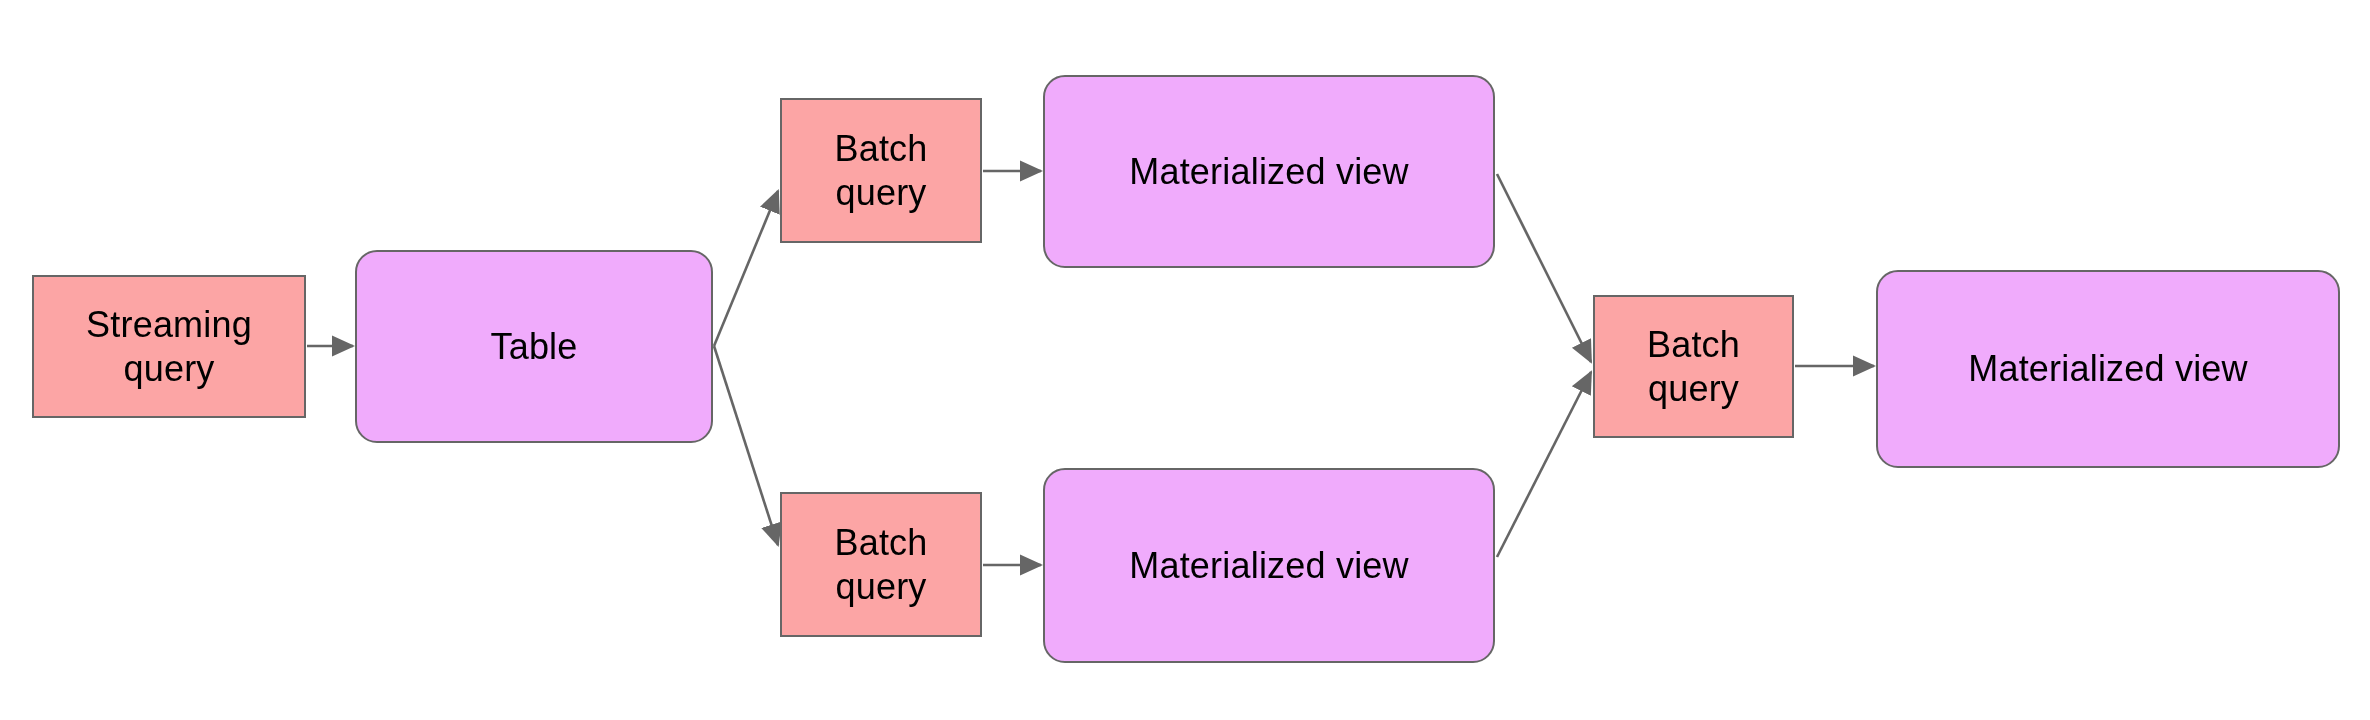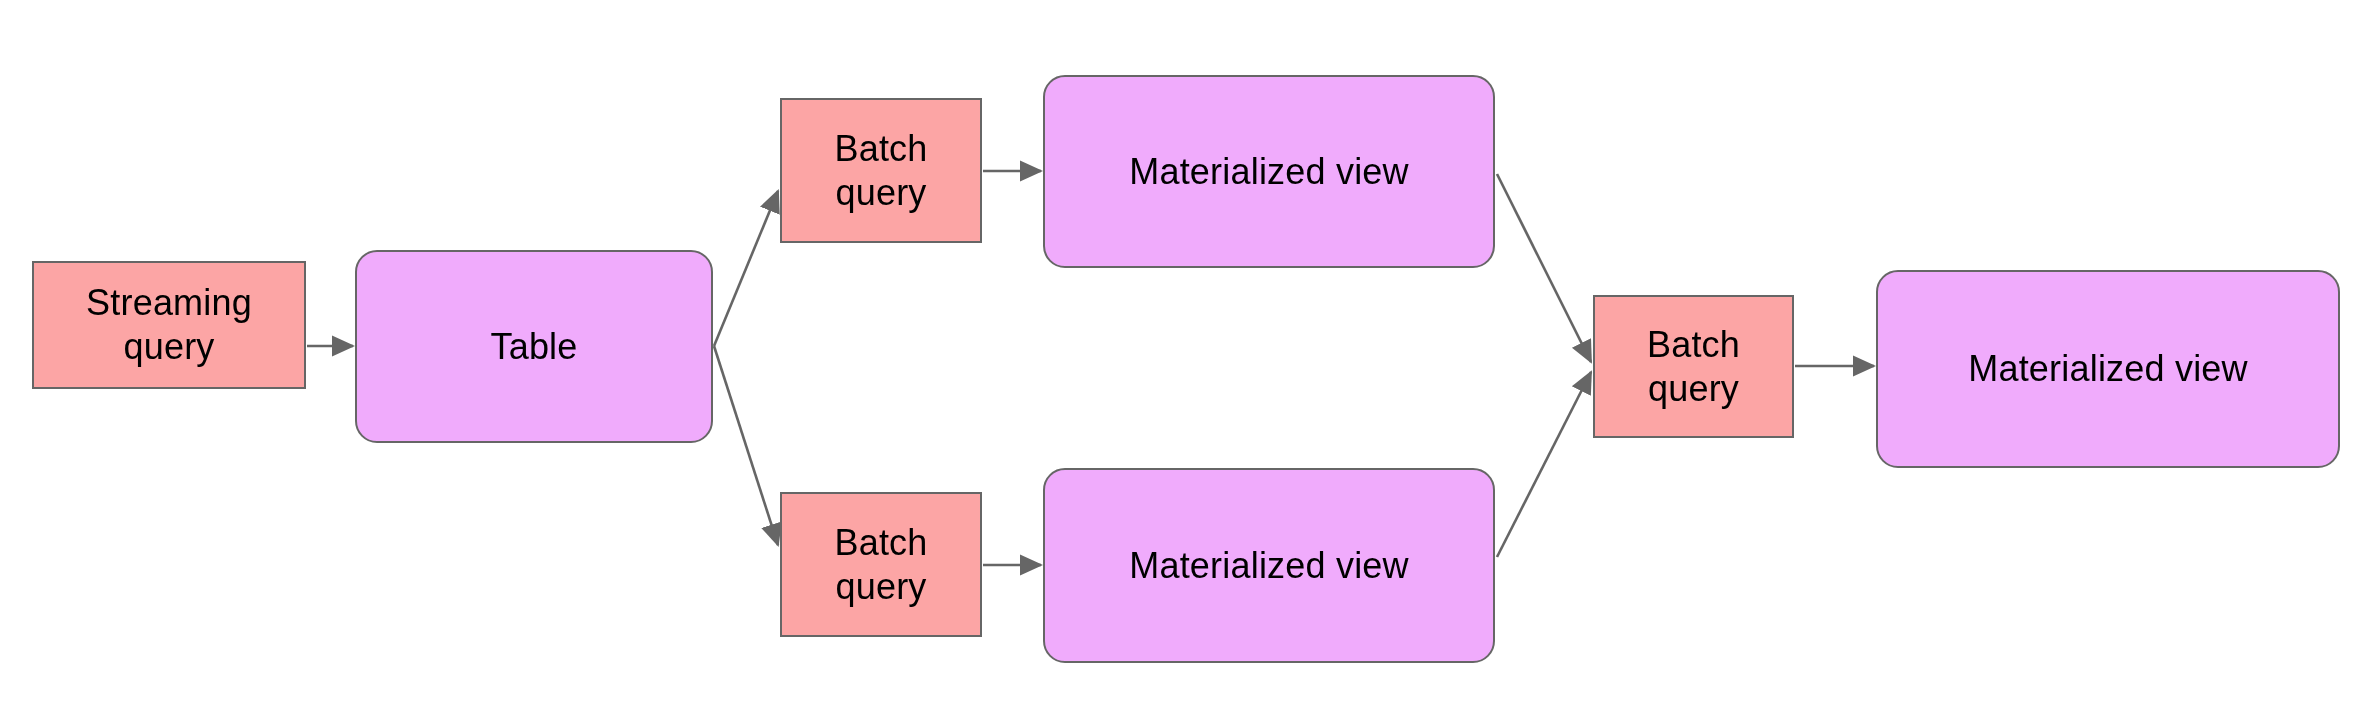--- a/index.html
+++ b/index.html
@@ -68,21 +68,21 @@
         <line x1="714" y1="346" x2="778" y2="191" marker-end="url(#arrowhead)"></line>
         <line x1="714" y1="346" x2="778" y2="545" marker-end="url(#arrowhead)"></line>
         <line x1="983" y1="171" x2="1041" y2="171" marker-end="url(#arrowhead)"></line>
         <line x1="983" y1="565" x2="1041" y2="565" marker-end="url(#arrowhead)"></line>
         <line x1="1497" y1="174" x2="1591" y2="362" marker-end="url(#arrowhead)"></line>
         <line x1="1497" y1="557" x2="1591" y2="372" marker-end="url(#arrowhead)"></line>
         <line x1="1795" y1="366" x2="1874" y2="366" marker-end="url(#arrowhead)"></line>
       </g>
   </svg>
 
-  <div class="node node-query" style="left:32px;top:261px;width:274px;height:128px;">
+  <div class="node node-query" style="left:32px;top:275px;width:274px;height:143px;">
     <span class="node-label">Streaming
 query</span>
   </div>
 
   <div class="node node-store" style="left:355px;top:250px;width:358px;height:193px;">
     <span class="node-label">Table</span>
   </div>
 
   <div class="node node-query" style="left:780px;top:98px;width:202px;height:145px;">
     <span class="node-label">Batch

